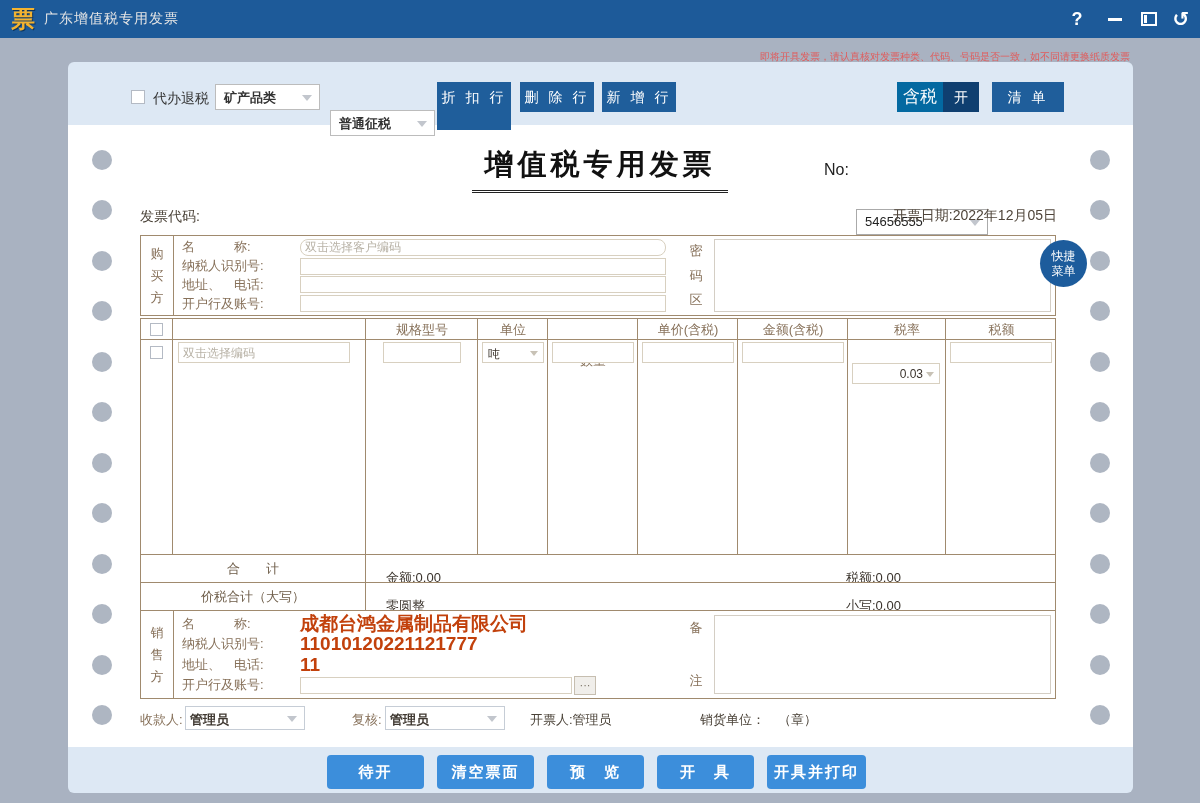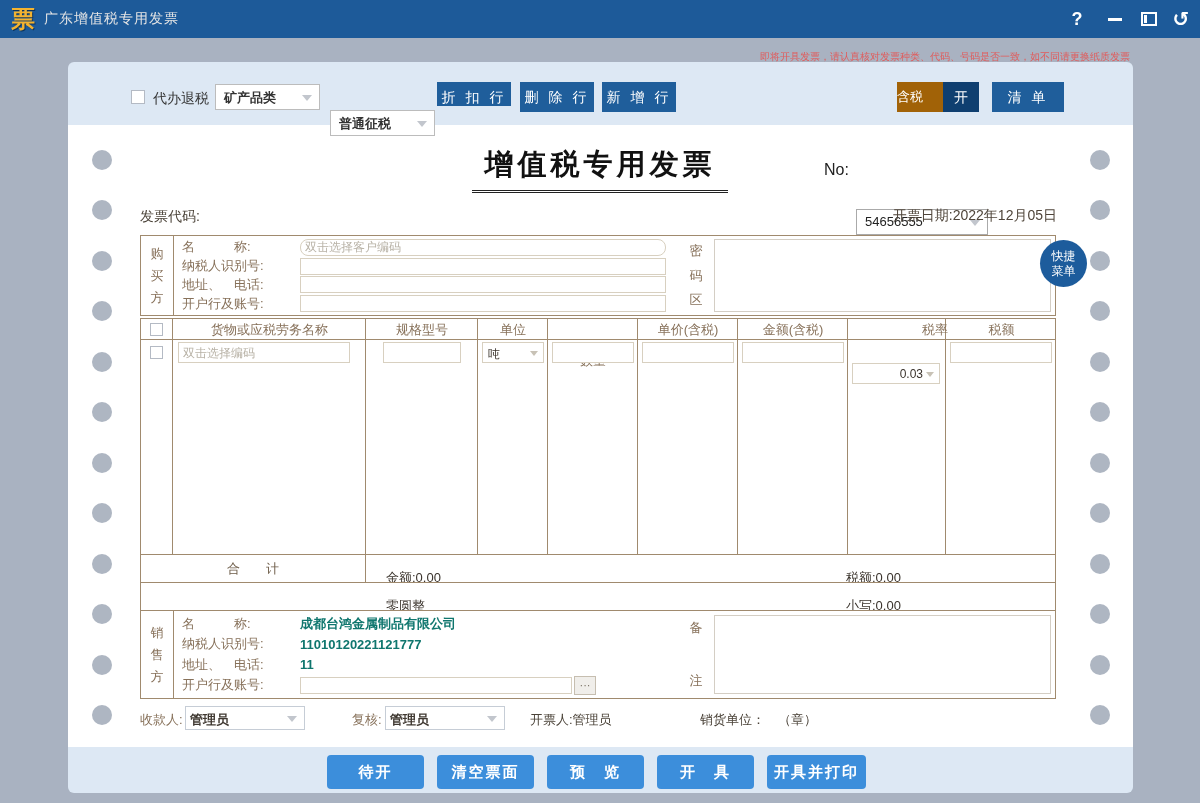--- a/index.html
+++ b/index.html
@@ -28,38 +28,38 @@
   .paper        { position:absolute; left:68px; top:125px; width:1065px; height:622px; background:#ffffff; }
   .strip-bottom { position:absolute; left:68px; top:747px; width:1065px; height:46px;  background:#dde8f4; border-radius:0 0 6px 6px; }
 
   
   .cb { background:#fff; border:1px solid #b4bac4; width:14px; height:14px; cursor:pointer; }
   .tb-label { color:#333; font-size:14px; }
   .dd { position:relative; background:#fff; border:1px solid #bcbcbc; cursor:pointer; }
   .dd::after { content:""; position:absolute; right:7px; top:50%; margin-top:-2px; border:5px solid transparent; border-top:6px solid #c2c6cd; border-bottom:0; }
   .dd .dd-val { display:block; padding:4px 20px 0 8px; font-size:13px; color:#333; font-weight:bold; white-space:nowrap; overflow:hidden; }
   .btn-dark { background:#1f5e9b; color:#fff; font-size:14px; letter-spacing:3px; text-align:center; line-height:30px; cursor:pointer; }
-  .toggle-left  { background:#a16207; color:#fff; font-size:13px; line-height:30px; cursor:pointer; }
+  .toggle-left  { background:#0369a1; color:#fff; font-size:17px; text-align:center; line-height:30px; cursor:pointer; }
   .toggle-right { background:#0f3f70; color:#fff; font-size:14px; text-align:center; line-height:30px; cursor:pointer; }
 
   
   .inv-title { position:absolute; left:472px; top:145px; width:256px; text-align:center; font-size:29px; font-weight:bold; letter-spacing:4px; color:#111; border-bottom:3px double #222; padding-bottom:5px; font-family:"Liberation Serif","DejaVu Serif",serif; }
   .no-label { position:absolute; left:824px; top:161px; font-size:16px; color:#222; }
   .inv-date { position:absolute; left:760px; top:207px; width:297px; text-align:right; font-size:14px; color:#4f453a; }
   .lbl { color:#87715a; font-size:13px; }
 
   
   .sect { position:absolute; border:1px solid #a08a6e; background:#fff; display:flex; }
   .party-col { width:33px; border-right:1px solid #a08a6e; display:flex; flex-direction:column; align-items:center; justify-content:center; gap:4px; color:#87715a; font-size:13px; }
   .field-rows { display:flex; flex-direction:column; justify-content:space-evenly; padding:2px 0; }
   .frow { display:flex; align-items:center; height:19px; }
   .frow .lbl { width:126px; padding-left:8px; white-space:nowrap; }
   .tin { border:1px solid #d8d0c0; background:#fff; height:17px; font-size:12px; color:#3a332c; padding:0 4px; font-family:inherit; outline:none; }
   .tin::placeholder { color:#b8b2a6; }
-  .vval { color:#0f766e; font-size:13px; font-weight:600; white-space:nowrap; }
+  .vval { color:#c2410c; font-size:19px; font-weight:600; white-space:nowrap; }
   .side-label { display:flex; flex-direction:column; justify-content:space-between; align-items:center; color:#87715a; font-size:13px; padding:6px 0; }
   .side-box { border:1px solid #d4cec4; background:#fff; }
 
   
   .items { position:absolute; left:140px; top:318px; width:916px; height:237px; border:1px solid #a08a6e; }
   .icol { position:absolute; top:0; bottom:0; border-right:1px solid #a08a6e; }
   .ihead { position:absolute; left:0; top:0; width:100%; height:21px; border-bottom:1px solid #a08a6e; }
   .hcell { position:absolute; top:0; height:21px; line-height:21px; text-align:center; color:#87715a; font-size:13px; }
   .sel { position:relative; background:#fff; border:1px solid #d8d0c0; cursor:pointer; }
   .sel::after { content:""; position:absolute; right:5px; top:50%; margin-top:-2px; border:4px solid transparent; border-top:5px solid #c8c2b6; border-bottom:0; }
@@ -109,21 +109,21 @@
 <div class="strip-bottom"></div>
 
 <div class="abs cb" style="left:131px; top:90px;"></div>
 <div class="abs tb-label" style="left:153px; top:90px;">代办退税</div>
 <div class="abs dd" style="left:215px; top:84px; width:105px; height:26px;">
     <span class="dd-val">矿产品类</span>
   </div>
 <div class="abs dd" style="left:330px; top:84px; width:105px; height:26px;">
     <span class="dd-val">普通征税</span>
   </div>
-<div class="abs btn-dark" style="left:437px; top:82px; width:74px; height:24px;">折 扣 行</div>
+<div class="abs btn-dark" style="left:437px; top:82px; width:74px; height:48px;">折 扣 行</div>
 <div class="abs btn-dark" style="left:520px; top:82px; width:74px; height:30px;">删 除 行</div>
 <div class="abs btn-dark" style="left:602px; top:82px; width:74px; height:30px;">新 增 行</div>
 <div class="abs toggle-left" style="left:897px; top:82px; width:46px; height:30px;">含税</div>
 <div class="abs toggle-right" style="left:943px; top:82px; width:36px; height:30px;">开</div>
 <div class="abs btn-dark" style="left:992px; top:82px; width:72px; height:30px;">清 单</div>
 
 <div class="inv-title">增值税专用发票</div>
 <div class="no-label">No:</div>
 <div class="abs dd" style="left:856px; top:157px; width:132px; height:26px; border-color:#aaa;">
     <span class="dd-val" style="font-weight:normal; color:#222;">54656555</span>
@@ -170,27 +170,26 @@
 <div class="items">
   <div class="icol" style="left:0;   width:32px;"></div>
   <div class="icol" style="left:32px;  width:193px;"></div>
   <div class="icol" style="left:225px; width:112px;"></div>
   <div class="icol" style="left:337px; width:70px;"></div>
   <div class="icol" style="left:407px; width:90px;"></div>
   <div class="icol" style="left:497px; width:100px;"></div>
   <div class="icol" style="left:597px; width:110px;"></div>
   <div class="icol" style="left:707px; width:98px;"></div>
   <div class="ihead"></div>
-  <div class="hcell" style="left:32px;  width:193px;">货物或应税劳务名称</div>
   <div class="hcell" style="left:225px; width:112px;">规格型号</div>
   <div class="hcell" style="left:337px; width:70px;">单位</div>
   <div class="hcell" style="left:407px; width:90px;margin-top:31px;">数量</div>
   <div class="hcell" style="left:497px; width:100px;">单价(含税)</div>
   <div class="hcell" style="left:597px; width:110px;">金额(含税)</div>
-  <div class="hcell" style="left:745px; width:98px;">税率</div>
+  <div class="hcell" style="left:717px; width:98px;">税率</div>
   <div class="hcell" style="left:805px; width:111px;">税额</div>
 
   <div class="abs cb" style="left:9px; top:4px;  width:13px; height:13px;"></div>
   <div class="abs cb" style="left:9px; top:27px; width:13px; height:13px;"></div>
 
   <input class="tin abs" style="left: 37px; top: 23px; width: 172px; height: 21px;" placeholder="双击选择编码">
   <input class="tin abs" style="left: 242px; top: 23px; width: 78px; height: 21px;">
   <div class="sel abs" style="left:341px; top:23px; width:62px; height:21px;">
       <span class="dd-val">吨</span>
     </div>
@@ -202,20 +201,21 @@
     </div>
   <input class="tin abs" style="left: 809px; top: 23px; width: 102px; height: 21px;">
 </div>
 
 <div class="trow" style="top:554px;">
   <div class="head-cell">合　　计</div>
   <div class="tval" style="left:245px;">金额:0.00</div>
   <div class="tval" style="left:705px;text-decoration:underline;">税额:0.00</div>
 </div>
 <div class="trow" style="top:582px;">
+  <div class="head-cell">价税合计（大写）</div>
   <div class="tval" style="left:245px;">零圆整</div>
   <div class="tval" style="left:705px;">小写:0.00</div>
 </div>
 
 <div class="sect" style="left:140px; top:610px; width:916px; height:89px;">
   <div class="party-col">
     <span>销</span>
     <span>售</span>
     <span>方</span>
   </div>

